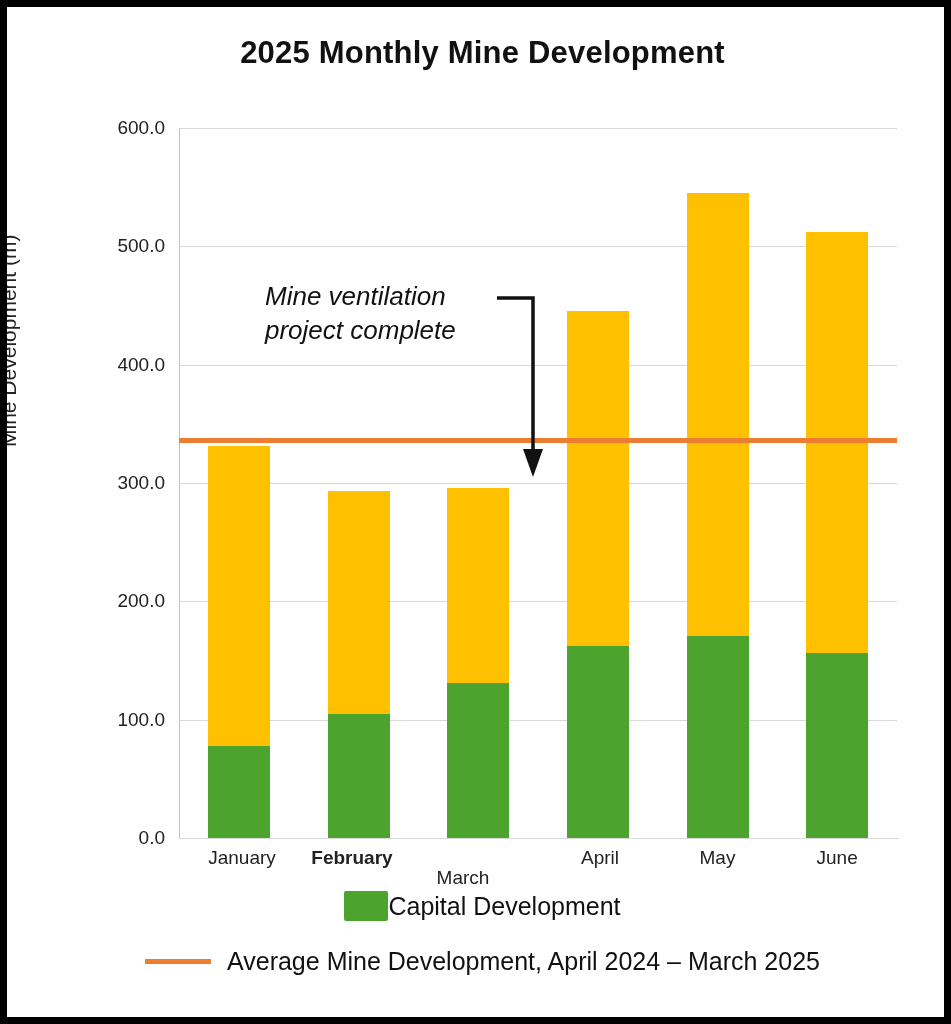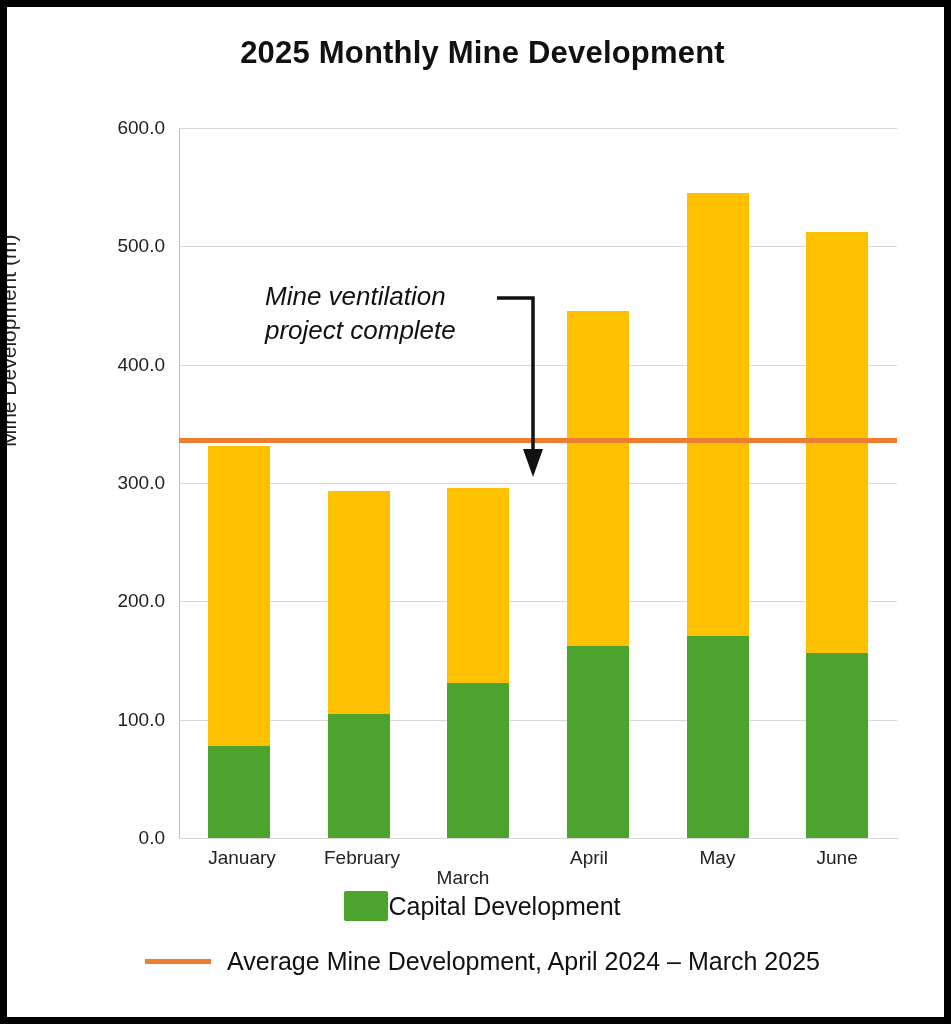--- a/index.html
+++ b/index.html
@@ -248,18 +248,18 @@
         <span class="legend-text">Capital Development</span>
       </div>
     </div>
     <div id="legend-row2">
       <span class="line-swatch"></span>
       <span class="legend-text">Average Mine Development, April 2024 – March 2025</span>
     </div>
   </div>
 
 <div class="xtick-label" style="left: 155px;">January</div>
-    <div class="xtick-label" style="left: 275px;">February</div>
+    <div class="xtick-label" style="left: 265px; font-weight: bold;">February</div>
     <div class="xtick-label" style="left: 376px; margin-top: 20px;">March</div>
-    <div class="xtick-label" style="left: 502px;">April</div>
+    <div class="xtick-label" style="left: 513px;">April</div>
     <div class="xtick-label" style="left: 630.5px;">May</div>
     <div class="xtick-label" style="left: 750.167px;">June</div>
   </div>
 
 </body></html>

